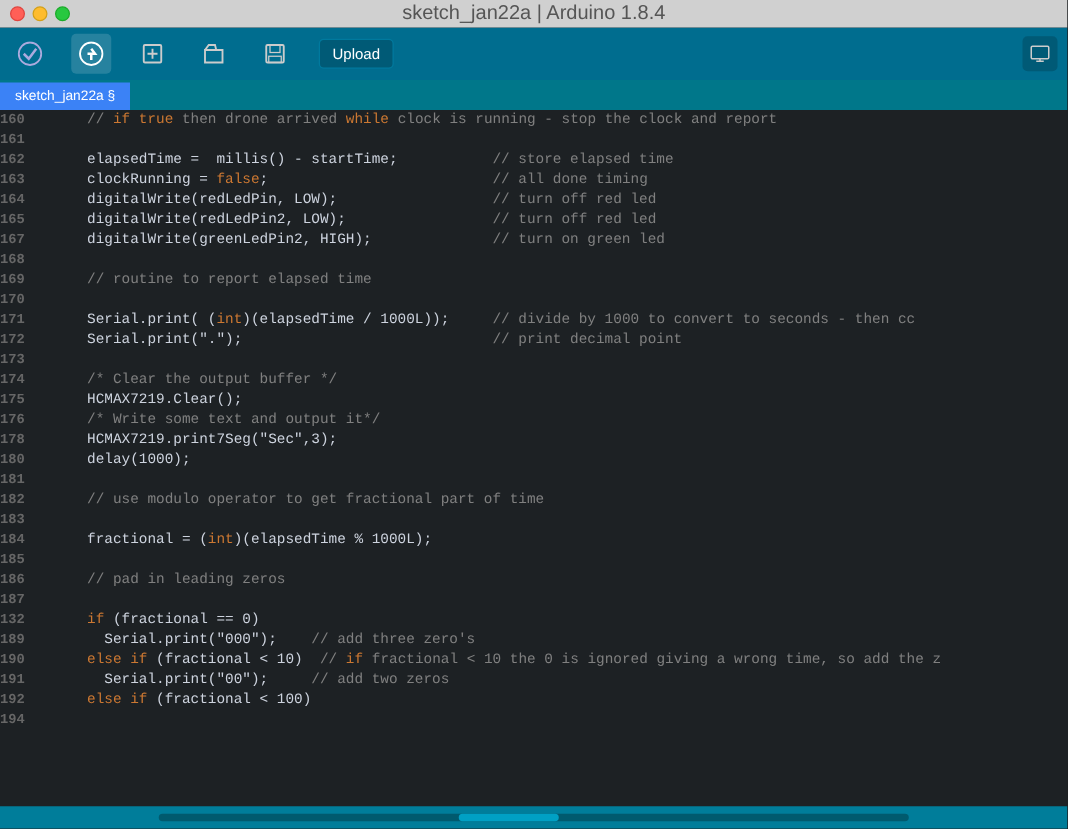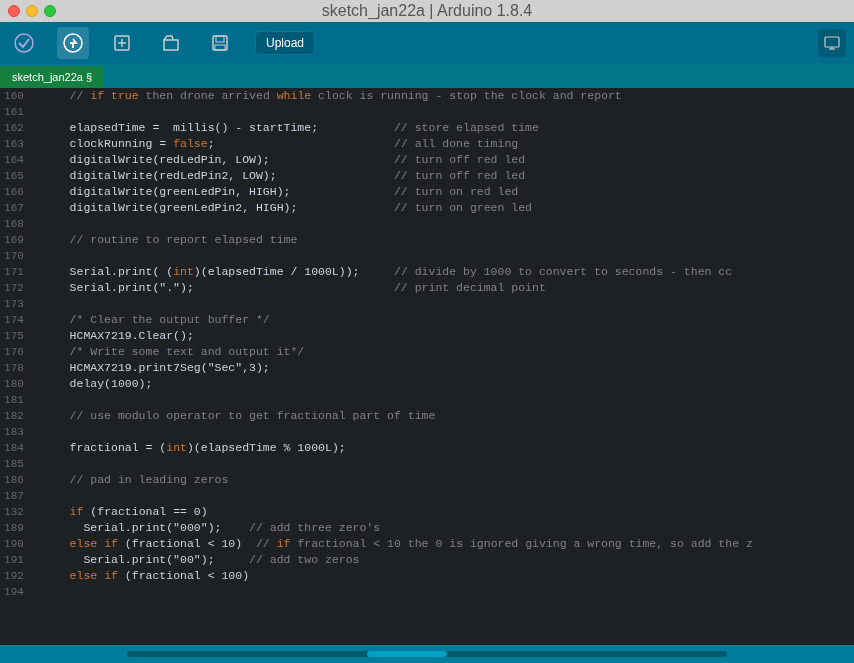--- a/index.html
+++ b/index.html
@@ -101,21 +101,21 @@
       height: 20px;
       padding: 0 12px;
       font-size: 11px;
       color: #ddd;
       display: flex;
       align-items: center;
       font-family: -apple-system, sans-serif;
       position: relative;
     }
     .tab.active {
-      background: #15803d;
+      background: #3b82f6;
       color: white;
       height: 22px;
     }
 
     
     #editor {
       width: 100%;
       height: calc(663px - 22px - 42px - 24px - 18px);
       background: #1d2124;
       overflow-y: auto;
@@ -129,26 +129,27 @@
       width: 100%;
       border-collapse: collapse;
     }
     .code-row {
       height: 16px;
       line-height: 16px;
     }
     .line-num {
       width: 38px;
       min-width: 38px;
-      text-align: center;
+      text-align: left;
       padding-right: 10px;
       color: #666;
       font-size: 11px;
       user-select: none;
       vertical-align: top;
+      font-weight: bold;
     }
     .code-content {
       font-size: 11.5px;
       color: #cdd3de;
       white-space: pre;
       padding-left: 4px;
       vertical-align: top;
     }
 
     
@@ -273,24 +274,20 @@
         </tr>
         <tr class="code-row">
           <td class="line-num">164</td>
           <td class="code-content">    digitalWrite(redLedPin, LOW);                  <span class="cmt">// turn off red led</span></td>
         </tr>
         <tr class="code-row">
           <td class="line-num">165</td>
           <td class="code-content">    digitalWrite(redLedPin2, LOW);                 <span class="cmt">// turn off red led</span></td>
         </tr>
         <tr class="code-row">
-          <td class="line-num">166</td>
-          <td class="code-content">    digitalWrite(greenLedPin, HIGH);               <span class="cmt">// turn on red led</span></td>
-        </tr>
-        <tr class="code-row">
           <td class="line-num">167</td>
           <td class="code-content">    digitalWrite(greenLedPin2, HIGH);              <span class="cmt">// turn on green led</span></td>
         </tr>
         <tr class="code-row">
           <td class="line-num">168</td>
           <td class="code-content">&nbsp;</td>
         </tr>
         <tr class="code-row">
           <td class="line-num">169</td>
           <td class="code-content">    <span class="cmt">// routine to report elapsed time</span></td>

